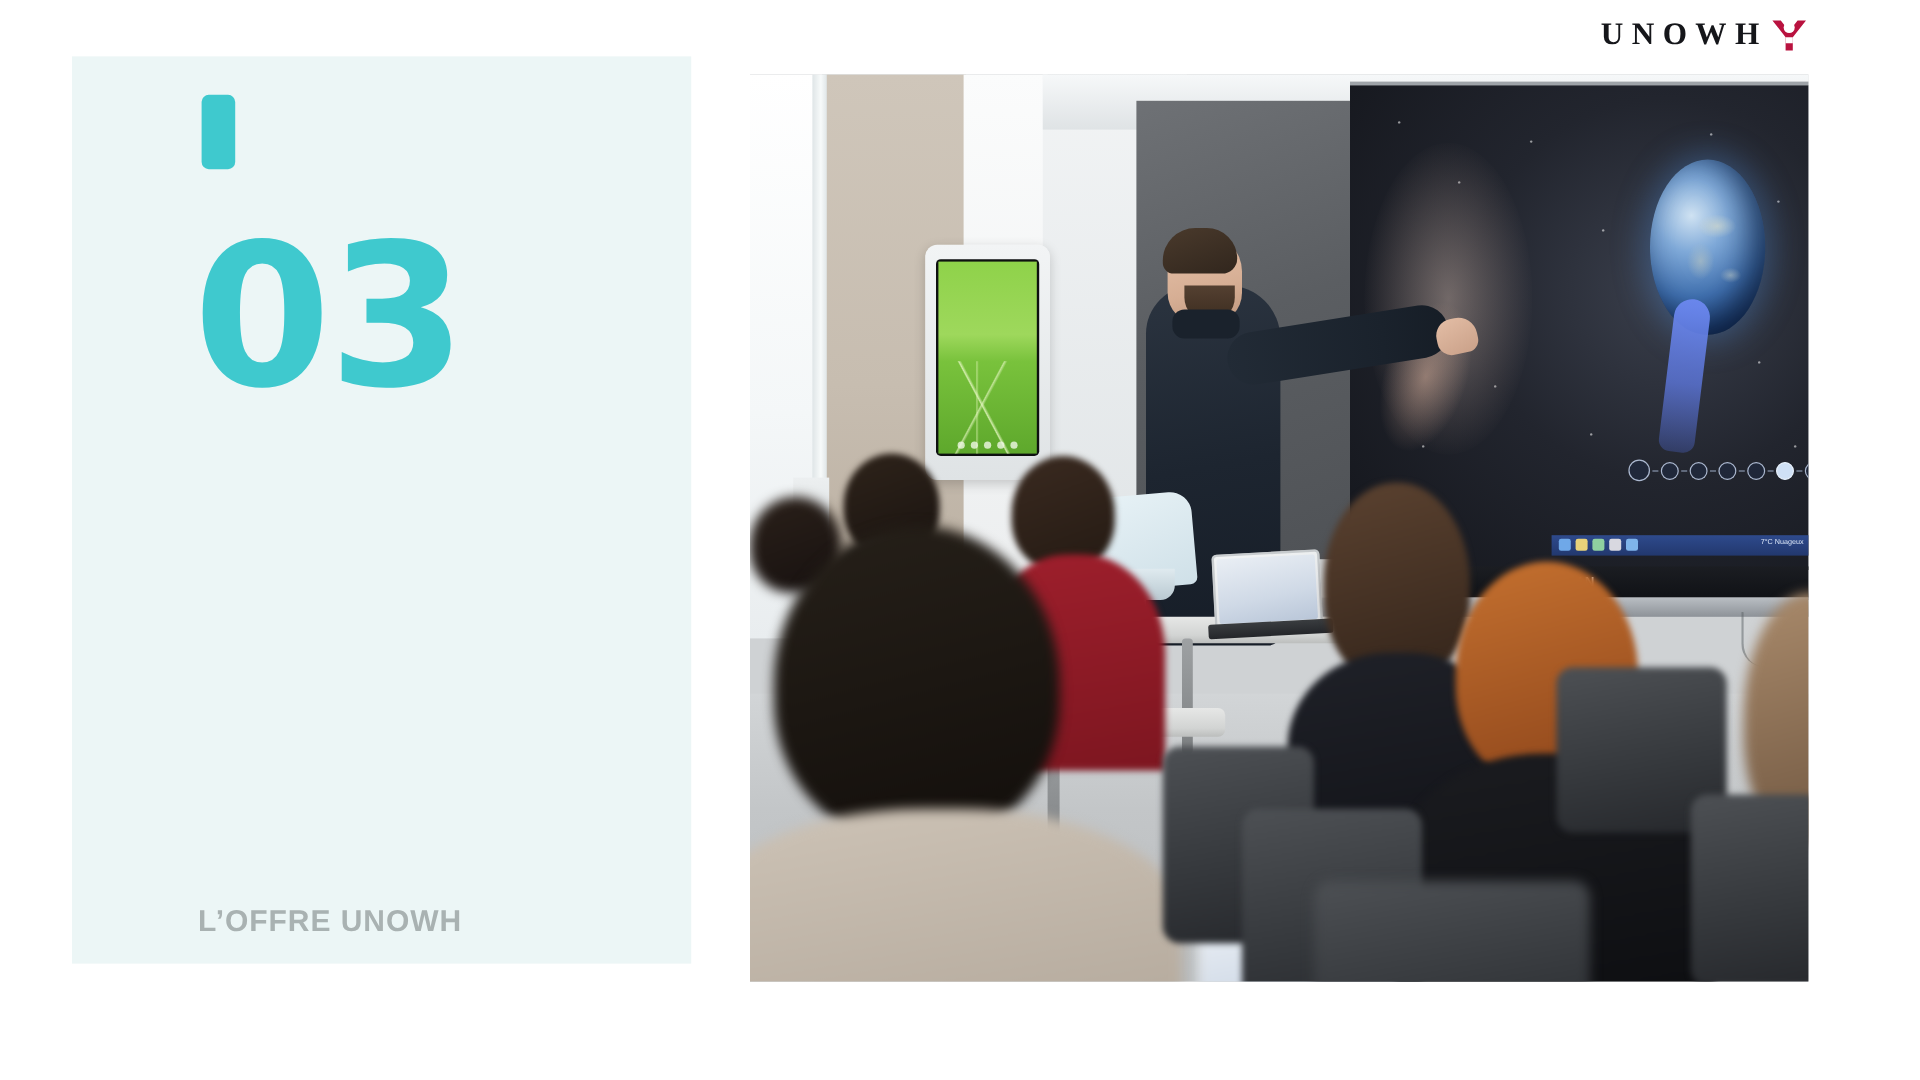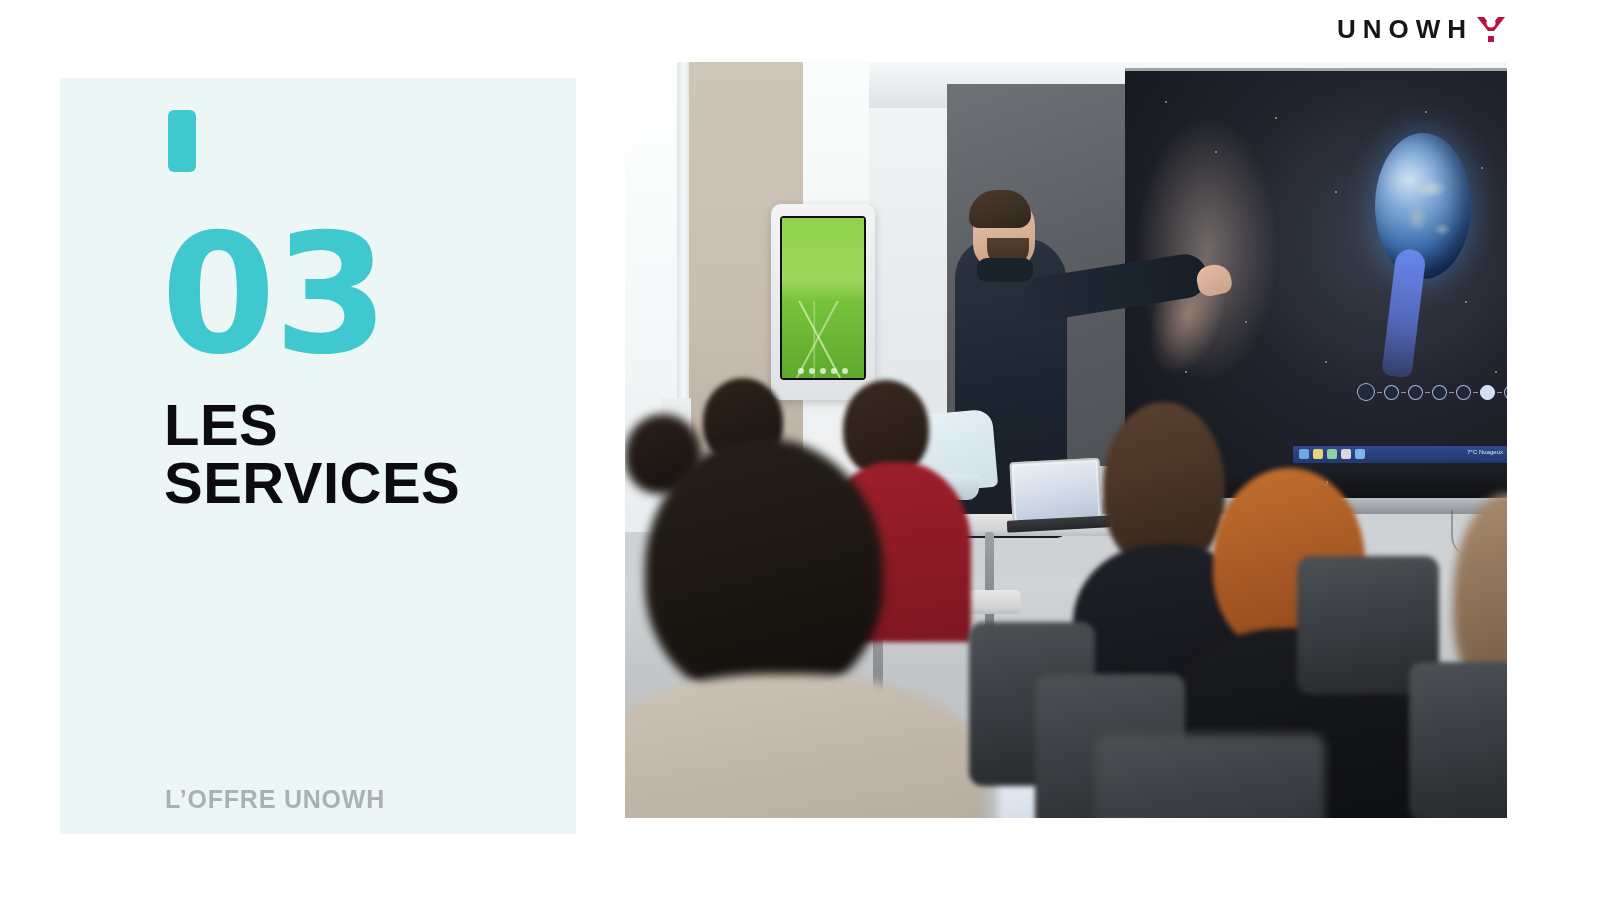--- a/index.html
+++ b/index.html
@@ -24,40 +24,40 @@
   
   .logo {
     position: absolute;
     top: 14px;
     right: 92px;
     display: flex;
     align-items: center;
     gap: 0px;
   }
   .logo-word {
-    font-family: Liberation Sans, sans-serif;
+    font-family: Liberation Serif, serif;
     font-size: 26px;
     font-weight: 700;
     letter-spacing: 7px;
     color: #15161a;
     line-height: 1;
   }
   .logo-y {
     position: relative;
     width: 34px;
     height: 30px;
     margin-left: 1px;
   }
   .logo-y svg { display: block; }
 
   
   .left-panel {
     position: absolute;
     left: 60px;
-    top: 78px;
+    top: 47px;
     width: 516px;
     height: 756px;
     background: #ecf6f6;
   }
 
   .accent-bar {
     position: absolute;
     left: 108px;
     top: 32px;
     width: 28px;
@@ -370,21 +370,20 @@
         <path d="M3 3 L14 17 L14 28 L20 28 L20 17 L31 3 L24 3 L17 12 L10 3 Z" fill="#b9123f"></path>
         <path d="M14 17 L20 17 L20 22 L14 22 Z" fill="#ffffff"></path>
         <circle cx="17" cy="9" r="4.6" fill="#ffffff"></circle>
       </svg>
     </span>
   </div>
 
   <div class="left-panel">
     <div class="accent-bar"></div>
     <div class="section-number">03</div>
-    <div class="section-title">LES SERVICES</div>
     <div class="section-footer">L’OFFRE UNOWH</div>
   </div>
 
   <div class="photo">
     <div class="photo-inner">
 
       <div class="floor"></div>
       <div class="wall-left"></div>
       <div class="window-frame"></div>
       <div class="wall-beige"></div>

